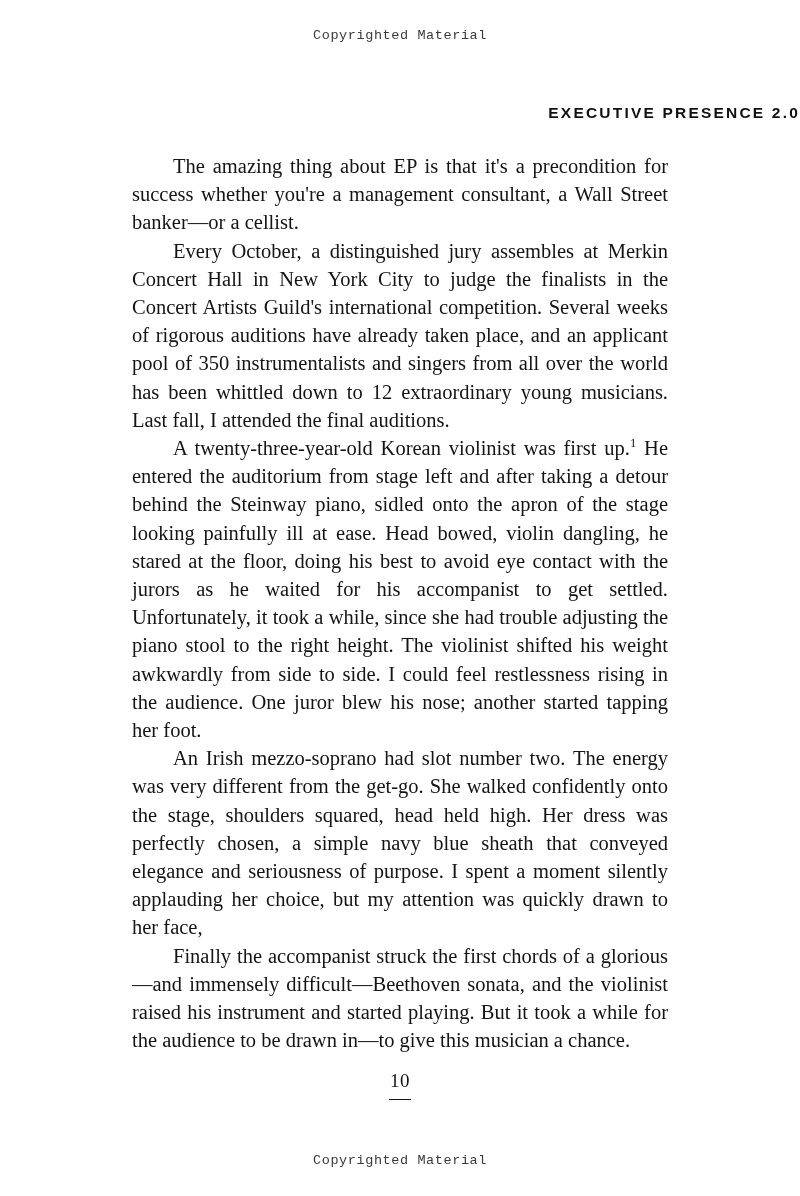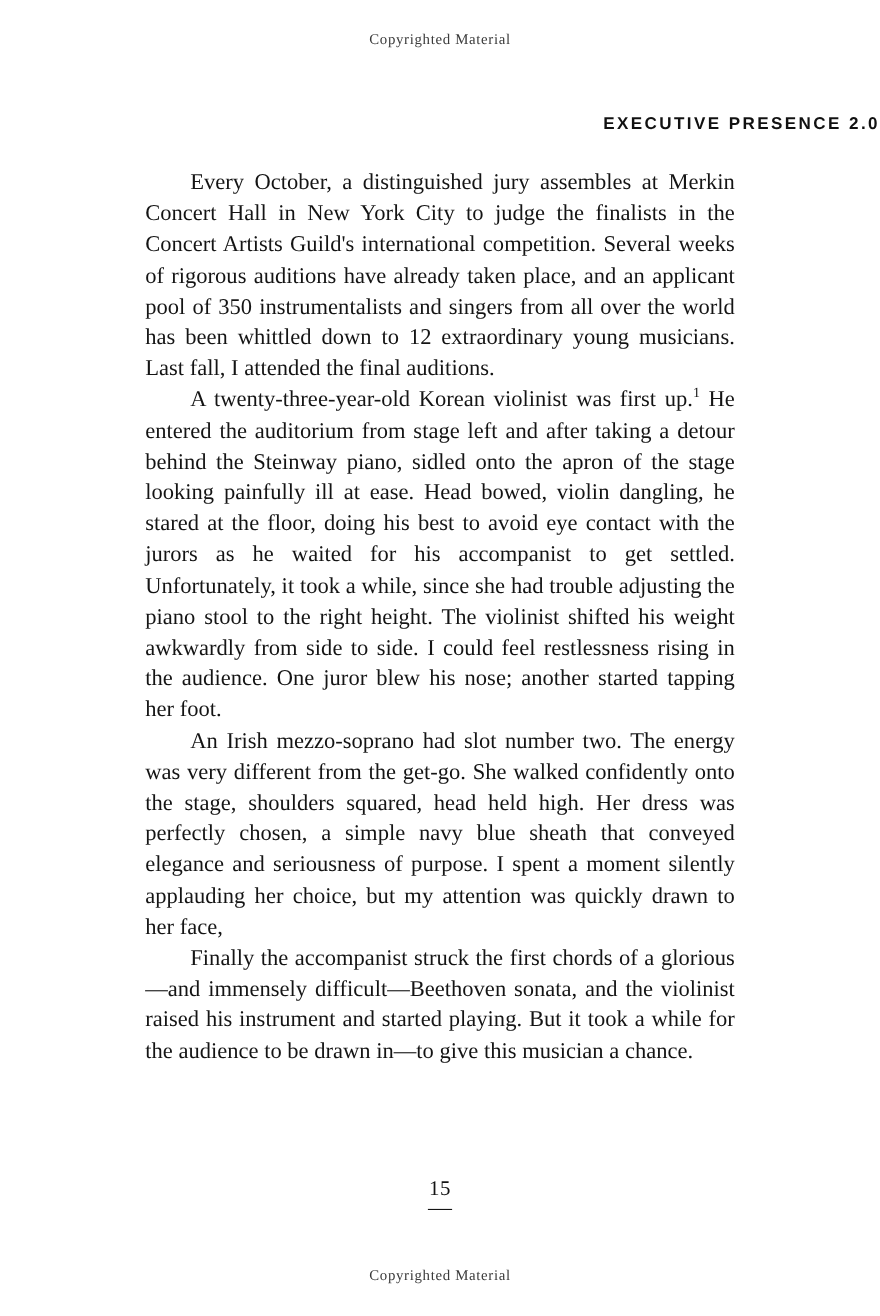--- a/index.html
+++ b/index.html
@@ -17,21 +17,21 @@
   }
   .page {
     position: absolute;
     inset: 0;
   }
   .watermark {
     position: absolute;
     left: 0;
     right: 0;
     text-align: center;
-    font-family: Liberation Serif, serif;
+    font-family: Liberation Mono, monospace;
     font-size: 13.5px;
     letter-spacing: 0.6px;
     color: #3a3a3a;
   }
   .watermark-top { top: 28px; }
   .watermark-bottom { bottom: 28px; }
 
   .running-head {
     position: absolute;
     top: 104px;
@@ -95,26 +95,27 @@
 </head>
 <body>
 
 <div class="page">
 
   <div class="watermark watermark-top">Copyrighted Material</div>
 
   <div class="running-head">EXECUTIVE PRESENCE 2.0</div>
 
   <div class="textblock">
+    <p>The amazing thing about EP is that it's a precondition for success whether you're a management consultant, a Wall Street banker—or a cellist.</p>
     <p>Every October, a distinguished jury assembles at Merkin Concert Hall in New York City to judge the finalists in the Concert Artists Guild's international competition. Several weeks of rigorous auditions have already taken place, and an applicant pool of 350 instrumentalists and singers from all over the world has been whittled down to 12 extraordinary young musicians. Last fall, I attended the final auditions.</p>
     <p><span>A twenty-three-year-old Korean violinist was first up.</span><sup class="footnote-ref">1</sup><span> He entered the auditorium from stage left and after taking a detour behind the Steinway piano, sidled onto the apron of the stage looking painfully ill at ease. Head bowed, violin dangling, he stared at the floor, doing his best to avoid eye contact with the jurors as he waited for his accompanist to get settled. Unfortunately, it took a while, since she had trouble adjusting the piano stool to the right height. The violinist shifted his weight awkwardly from side to side. I could feel restlessness rising in the audience. One juror blew his nose; another started tapping her foot.</span></p>
     <p>An Irish mezzo-soprano had slot number two. The energy was very different from the get-go. She walked confidently onto the stage, shoulders squared, head held high. Her dress was perfectly chosen, a simple navy blue sheath that conveyed elegance and seriousness of purpose. I spent a moment silently applauding her choice, but my attention was quickly drawn to her face,</p>
     <p>Finally the accompanist struck the first chords of a glorious—and immensely difficult—Beethoven sonata, and the violinist raised his instrument and started playing. But it took a while for the audience to be drawn in—to give this musician a chance.</p>
   </div>
 
   <div class="folio">
-    <div class="folio-number">15</div>
+    <div class="folio-number">10</div>
     <div class="folio-rule"></div>
   </div>
 
   <div class="watermark watermark-bottom">Copyrighted Material</div>
 
 </div>
 
 </body></html>

